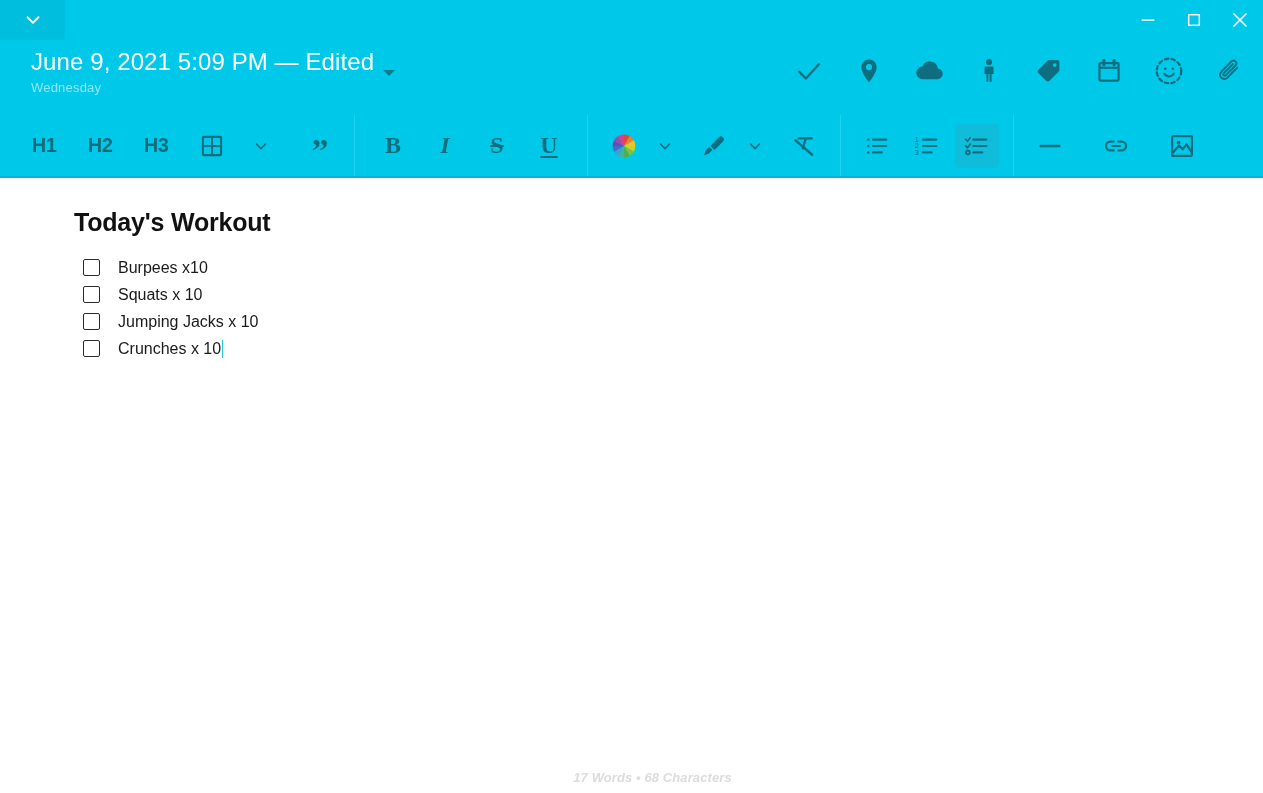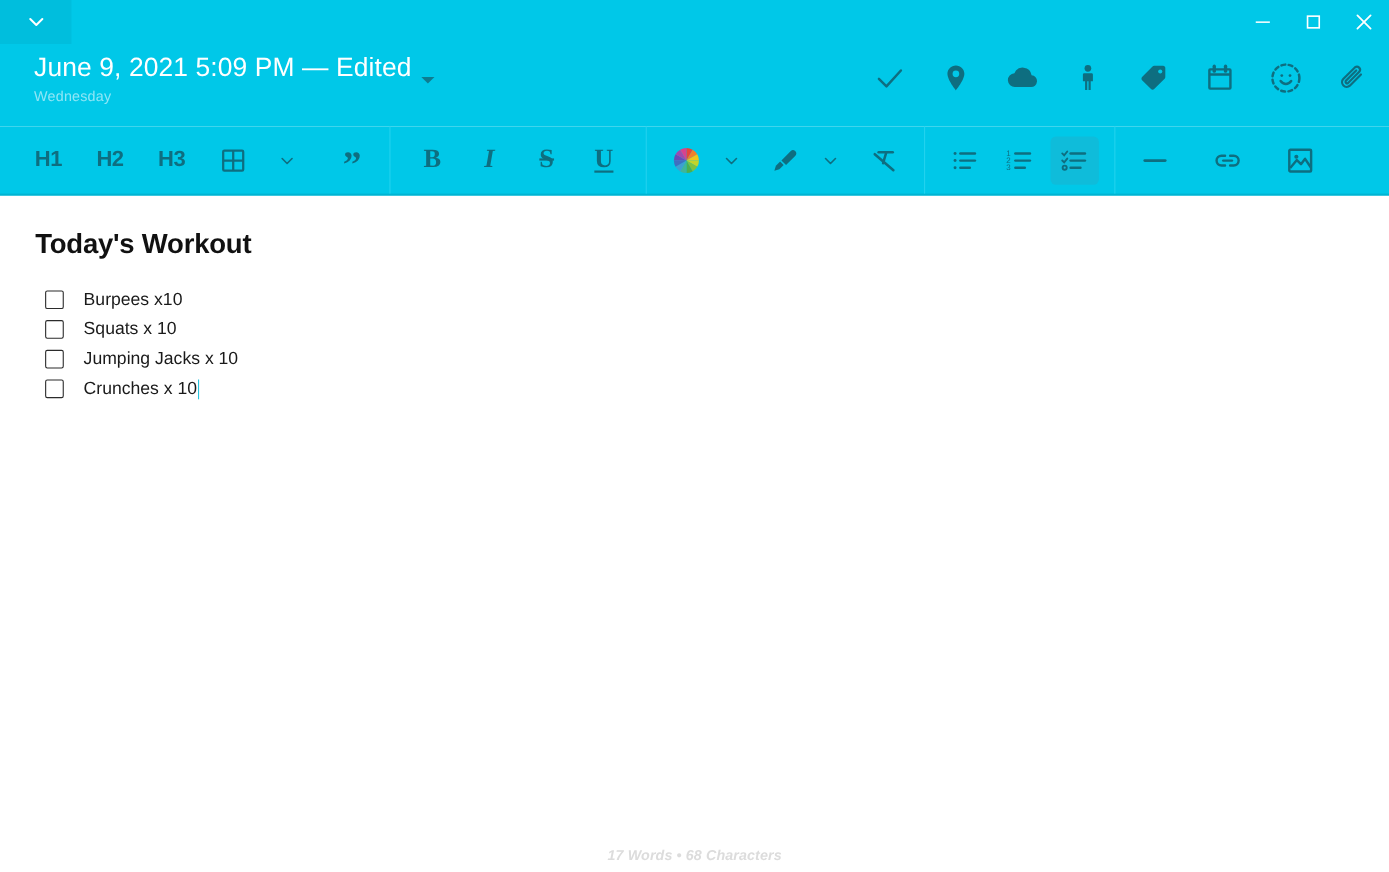--- a/index.html
+++ b/index.html
@@ -145,32 +145,32 @@
     color: #0e6e80;
   }
 
   
   .note-body {
     position: relative;
     height: 615px;
     background: #ffffff;
     padding: 30px 32px 0 32px;
     box-sizing: border-box;
+    margin-left: 42px;
   }
   .doc-heading {
     font-size: 25px;
     font-weight: bold;
     color: #111111;
     margin: 0 0 22px 0;
     letter-spacing: -0.2px;
   }
   .checklist { }
   .check-row {
     display: flex;
-    align-items: center;
     height: 27px;
   }
   .check-box {
     width: 17px;
     height: 17px;
     border: 1.6px solid #2b2b2b;
     border-radius: 2px;
     background: #ffffff;
     flex: 0 0 auto;
     margin-left: 9px;

